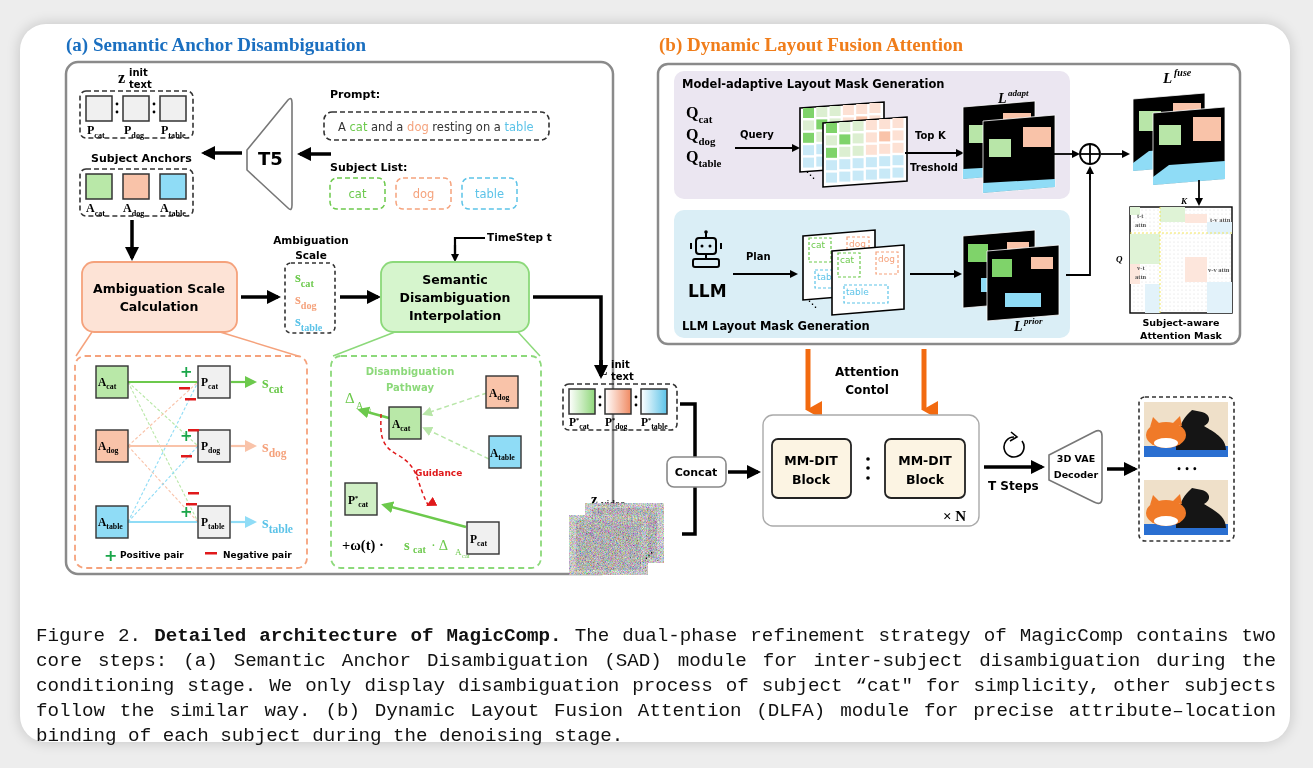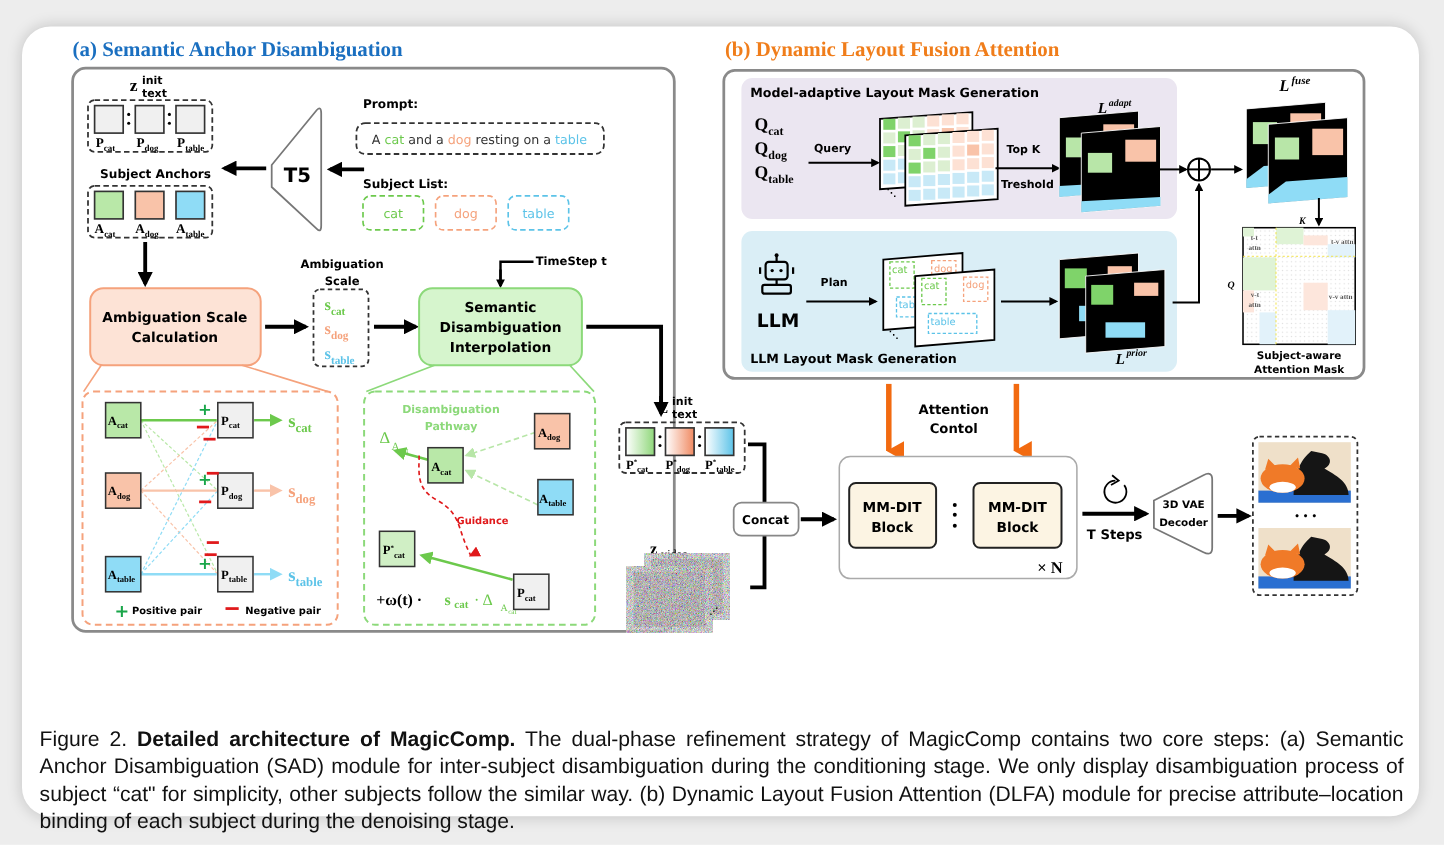--- a/index.html
+++ b/index.html
@@ -1,19 +1,19 @@
 <!DOCTYPE html>
 <html><head>
 <meta charset="utf-8">
 <style>
   html, body { margin:0; padding:0; }
   body { width:1313px; height:768px; background:#ededed; position:relative; overflow:hidden; font-family:"Liberation Sans", sans-serif; }
   .card { position:absolute; left:20px; top:24px; width:1270px; height:718px; background:#fff; border-radius:26px; box-shadow:0 0 14px rgba(0,0,0,0.18); }
   svg#fig { position:absolute; left:0; top:0; }
-  .caption { position:absolute; left:36px; top:624px; width:1240px; font-family:Liberation Sans, sans-serif; font-size:19.2px; line-height:25px; color:#111; text-align:justify;margin-top:36px; }
+  .caption { position:absolute; left:36px; top:624px; width:1240px; font-family:Liberation Mono, monospace; font-size:19.2px; line-height:25px; color:#111; text-align:justify; }
   .caption b { font-weight:bold; }
   .t-sans { font-family:"DejaVu Sans", sans-serif; }
   .t-serif { font-family:"Liberation Serif", serif; }
 </style>
 </head>
 <body>
 
 <div class="card"></div>
 
 <svg id="fig" width="1313" height="768" viewBox="0 0 1313 768" xmlns="http://www.w3.org/2000/svg">

